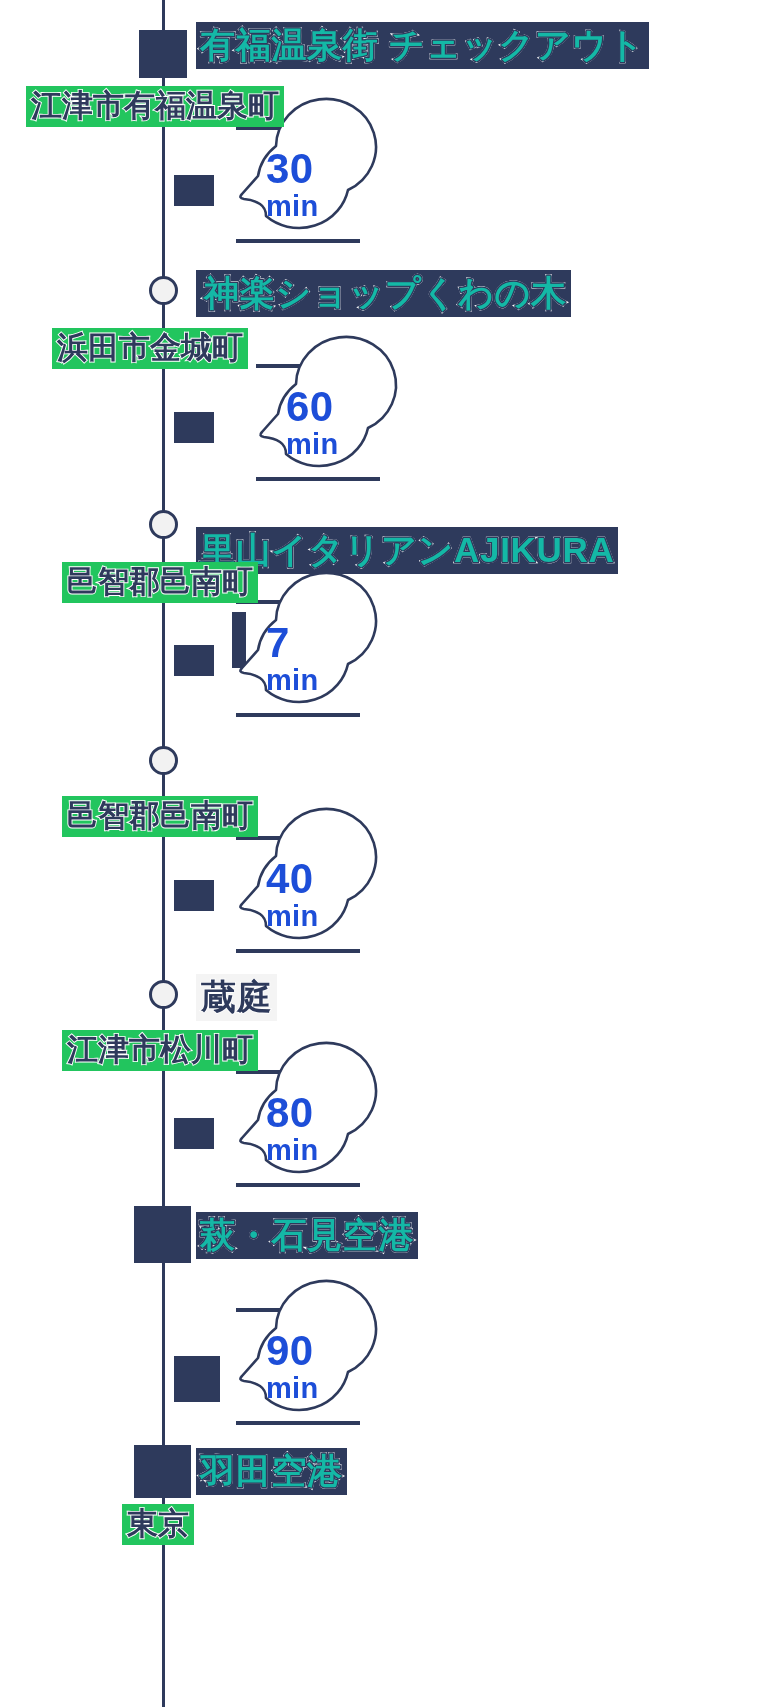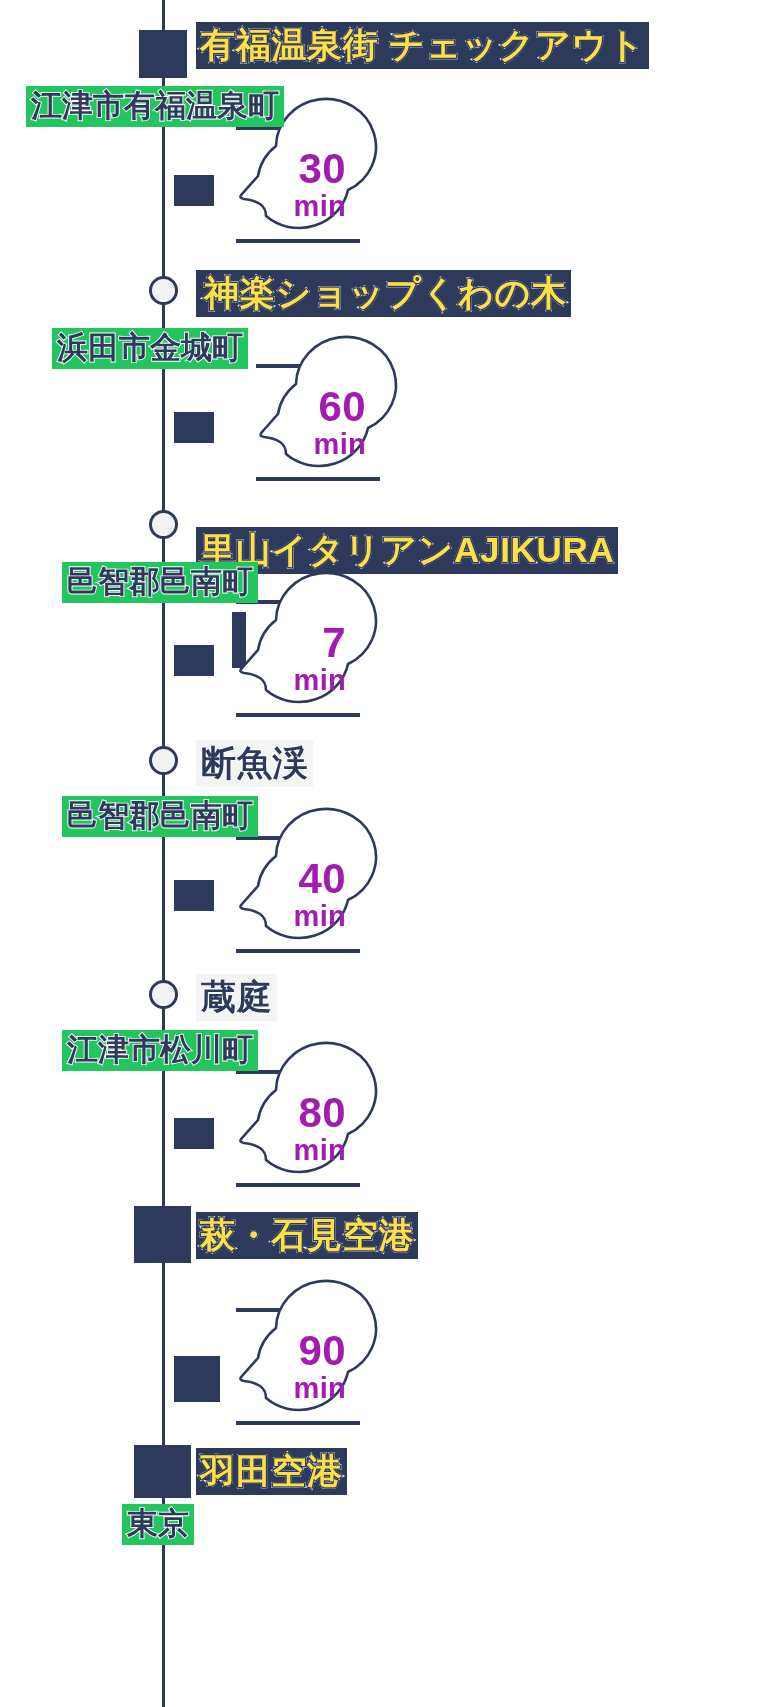--- a/index.html
+++ b/index.html
@@ -82,21 +82,21 @@
     padding: 5px 4px 7px 4px;
     -webkit-text-stroke: 0px;
     text-shadow:
        1.2px 0 0 #2e3a5c, -1.2px 0 0 #2e3a5c,
        0 1.2px 0 #2e3a5c, 0 -1.2px 0 #2e3a5c,
        1px 1px 0 #2e3a5c, -1px -1px 0 #2e3a5c,
        1px -1px 0 #2e3a5c, -1px 1px 0 #2e3a5c;
   }
   .title-banner .inner {
     display: inline-block;
-    color: #fde047;
+    color: #14b8a6;
     -webkit-text-stroke: 2.6px #ffffff;
     paint-order: stroke fill;
   }
   
   .title-plain {
     background: #f4f4f4;
     color: #2e3a5c;
     font-size: 35px;
     padding: 5px 5px 7px 5px;
   }
@@ -137,22 +137,22 @@
     background: #2e3a5c;
   }
   .bubble-svg {
     position: absolute;
     left: 0;
     top: 0;
     overflow: visible;
   }
   .bubble-text {
     position: absolute;
-    text-align: right;
-    color: #a21caf;
+    text-align: left;
+    color: #1d4ed8;
     line-height: 1;
     z-index: 5;
     pointer-events: none;
   }
   .bubble-num {
     display: block;
     font-size: 42px;
     font-weight: 700;
     letter-spacing: 0.01em;
   }
@@ -229,23 +229,20 @@
       <path d="M112,64 A50,48 0 1,0 40,20 A50,48 0 0,0 22,50 L6,68 Q2,72 8,73 Q18,74 24,78 Q30,82 30,90 A50,48 0 0,0 112,64 Z" fill="#ffffff" stroke="#2e3a5c" stroke-width="2.6" stroke-linejoin="round"></path>
     </svg>
     <div class="bubble-text" style="left:30px; top:22px; width:80px;">
       <span class="bubble-num">7</span>
       <span class="bubble-unit">min</span>
     </div>
     <div class="bubble-rule" style="left:0px; top:113px; width:124px;"></div>
   </div>
 
   <div class="marker marker-circle" style="top:746px;"></div>
-  <div class="title title-plain" style="left:196px; top:740px;">
-    <span class="inner">断魚渓</span>
-  </div>
   <div class="locality" style="left:62px; top:796px;">
     <span class="inner">邑智郡邑南町</span>
   </div>
 
   <div class="marker marker-smallsquare" style="top:880px;"></div>
   <div class="bubble-group" style="left:236px; top:836px; width:124px; height:124px;">
     <div class="bubble-rule" style="left:0px; top:0px; width:124px;"></div>
     <svg class="bubble-svg" width="124" height="124" viewBox="0 0 124 124">
       <path d="M112,64 A50,48 0 1,0 40,20 A50,48 0 0,0 22,50 L6,68 Q2,72 8,73 Q18,74 24,78 Q30,82 30,90 A50,48 0 0,0 112,64 Z" fill="#ffffff" stroke="#2e3a5c" stroke-width="2.6" stroke-linejoin="round"></path>
     </svg>

